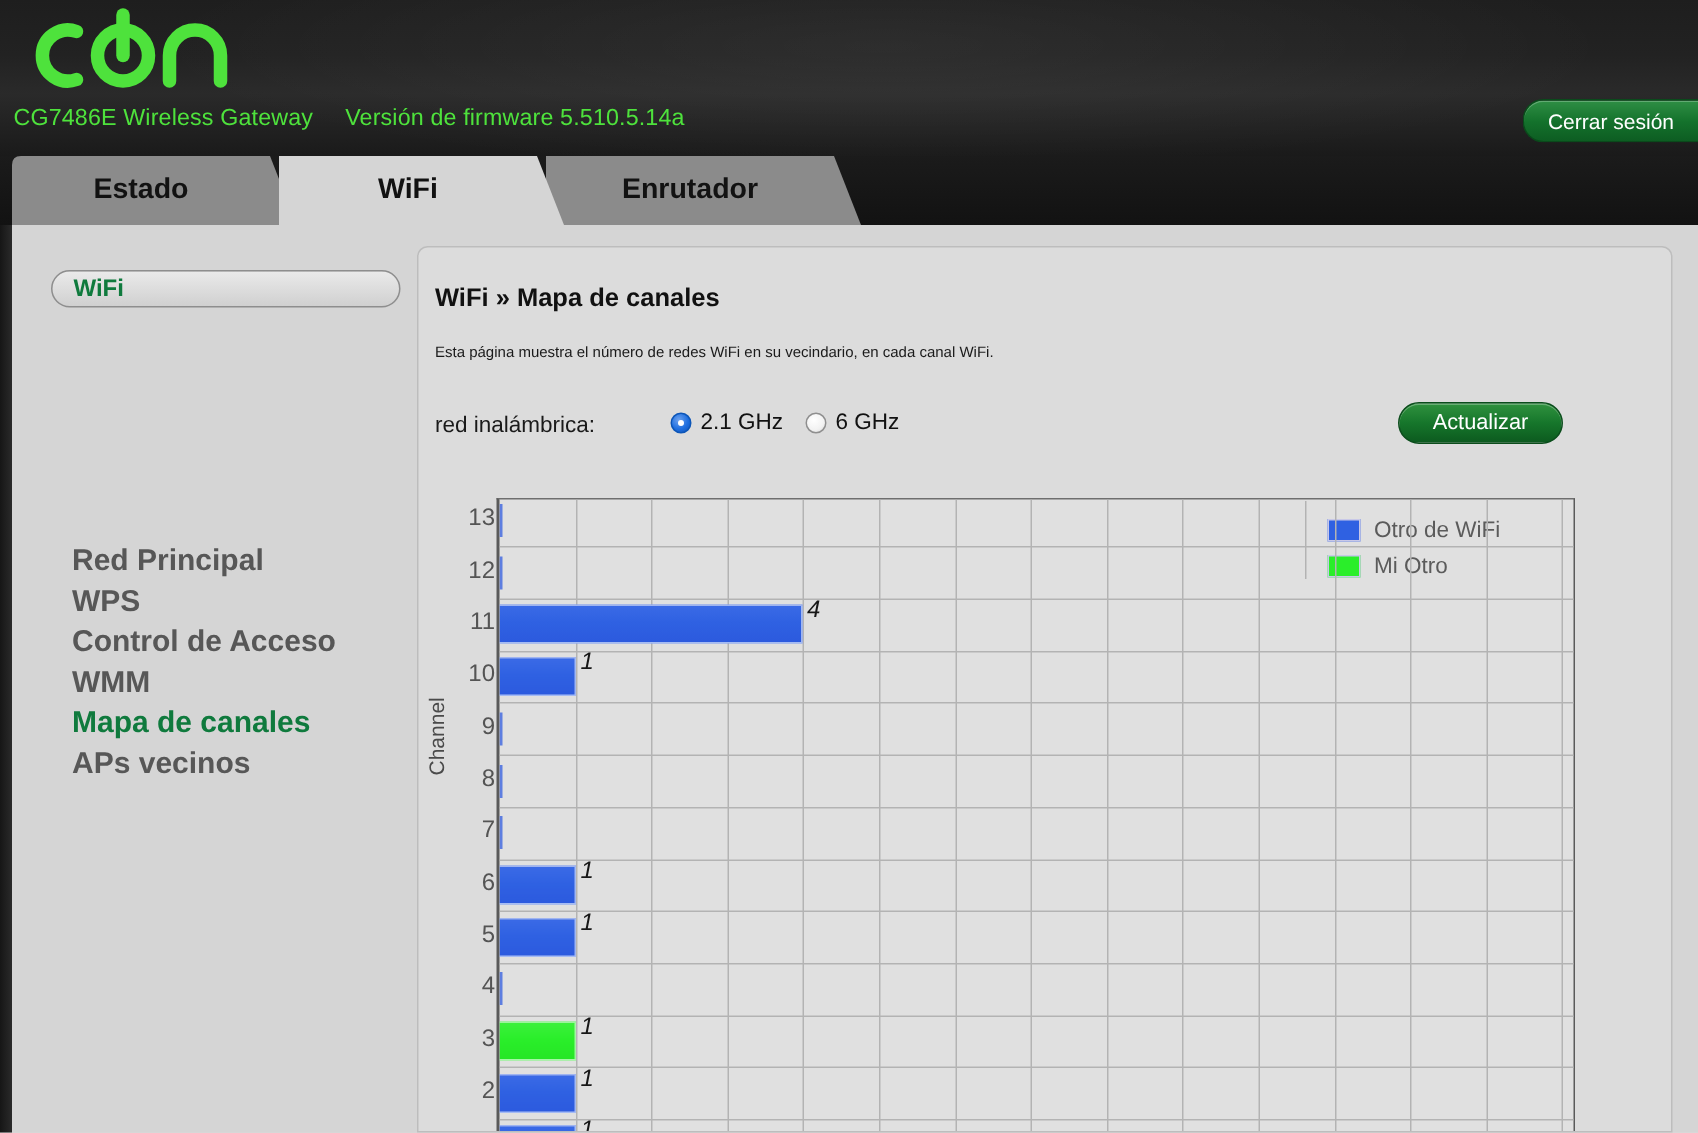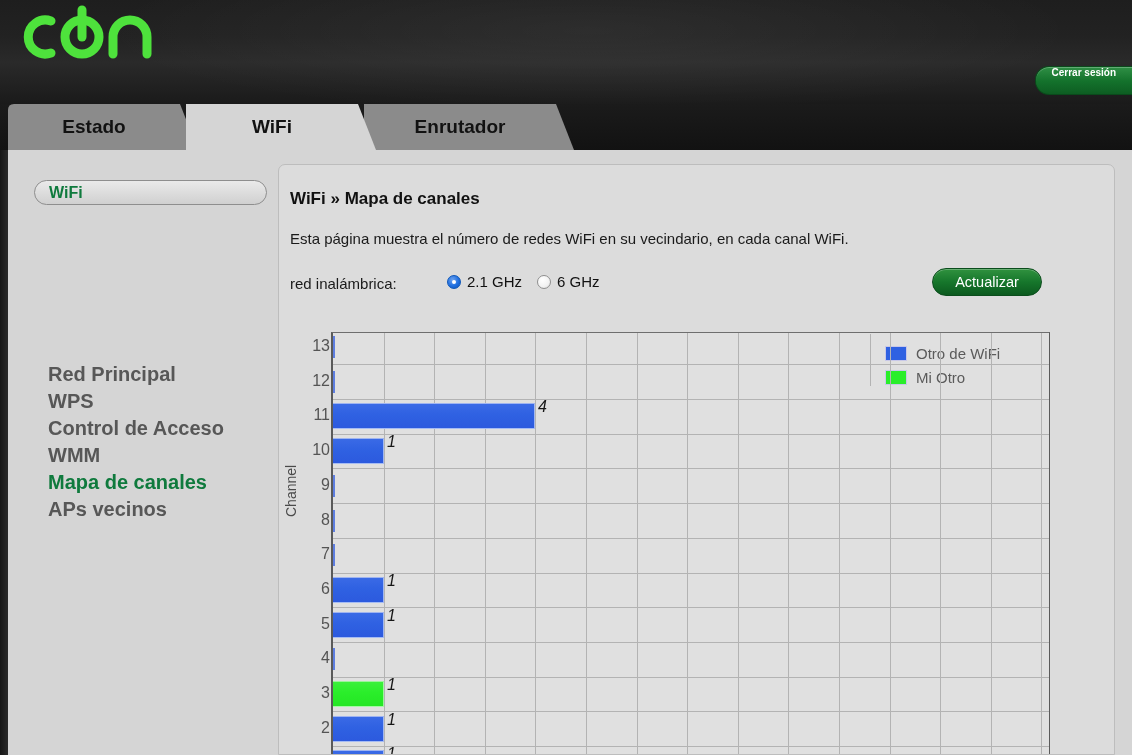--- a/index.html
+++ b/index.html
@@ -33,28 +33,27 @@
   #product-line span {
     color: #4ee23c;
     font-size: 15.5px;
     letter-spacing: .1px;
   }
   #fw-label { margin-left: 17px; }
 
   #logout-btn {
     position: absolute; right: 0px; top: 66px;
     height: 29px; padding: 0 16px;
-    display: flex; align-items: flex-start; justify-content: center;
+    display: flex; align-items: center; justify-content: center;
     border-radius: 14px 0 0 14px;
     background: linear-gradient(to bottom, #2f8f45 0%, #14722c 52%, #0d5d22 100%);
     border: 1px solid #0a4a1b; border-right: none;
-    color: #ffffff; font-size: 10px;
+    color: #ffffff; font-size: 14px;
     box-shadow: inset 0 1px 0 rgba(255,255,255,.25);
     cursor: pointer;
-    font-weight: bold;
   }
 
   
   #tabstrip {
     position: absolute; left: 0; top: 104px;
     width: 1132px; height: 46px;
     background: linear-gradient(to bottom,#1b1b1b,#121212);
     padding-left: 32px;
   }
   .tab {
@@ -149,21 +148,21 @@
     border: 1px solid #bdbdbd;
     border-radius: 7px 7px 0 0;
     overflow: hidden;
   }
   #crumb {
     position:absolute; left:11px; top:24px;
     font-size:17px; font-weight:bold; color:#111;
   }
   #desc {
     position:absolute; left:11px; top:65px;
-    font-size:15px; color:#1a1a1a;
+    font-size:10px; color:#1a1a1a;
   }
   #ctrl-row {
     position:absolute; left:0; top:103px; width:837px; height:36px;
   }
   #radio-caption {
     position:absolute; left:11px; top:7px; font-size:15px; color:#1a1a1a;
   }
   .radio-opt {
     position:absolute; top:5px; display:flex; align-items:center; cursor:pointer;
   }
@@ -254,20 +253,24 @@
     <svg width="150" height="58" viewBox="0 0 150 58">
       <g fill="none" stroke="#4ee23c" stroke-width="9" stroke-linecap="round">
         <path d="M41 17 A17 17 0 1 0 41 49"></path>
         <circle cx="72" cy="33" r="17"></circle>
         <path d="M72 33 L72 6"></path>
         <path d="M103 50 L103 33 A17 17 0 0 1 137 33 L137 50"></path>
       </g>
     </svg>
   </div>
 
+  <div id="product-line">
+    <span>CG7486E Wireless Gateway</span>
+    <span id="fw-label">Versión de firmware 5.510.5.14a</span>
+  </div>
 
   <div id="logout-btn">
     <span>Cerrar sesión</span>
   </div>
 </div>
 
 <div id="tabstrip">
 
   <div class="tab" id="tab-estado">
     <svg class="tab-skin" viewBox="0 0 190 46" preserveAspectRatio="none">

